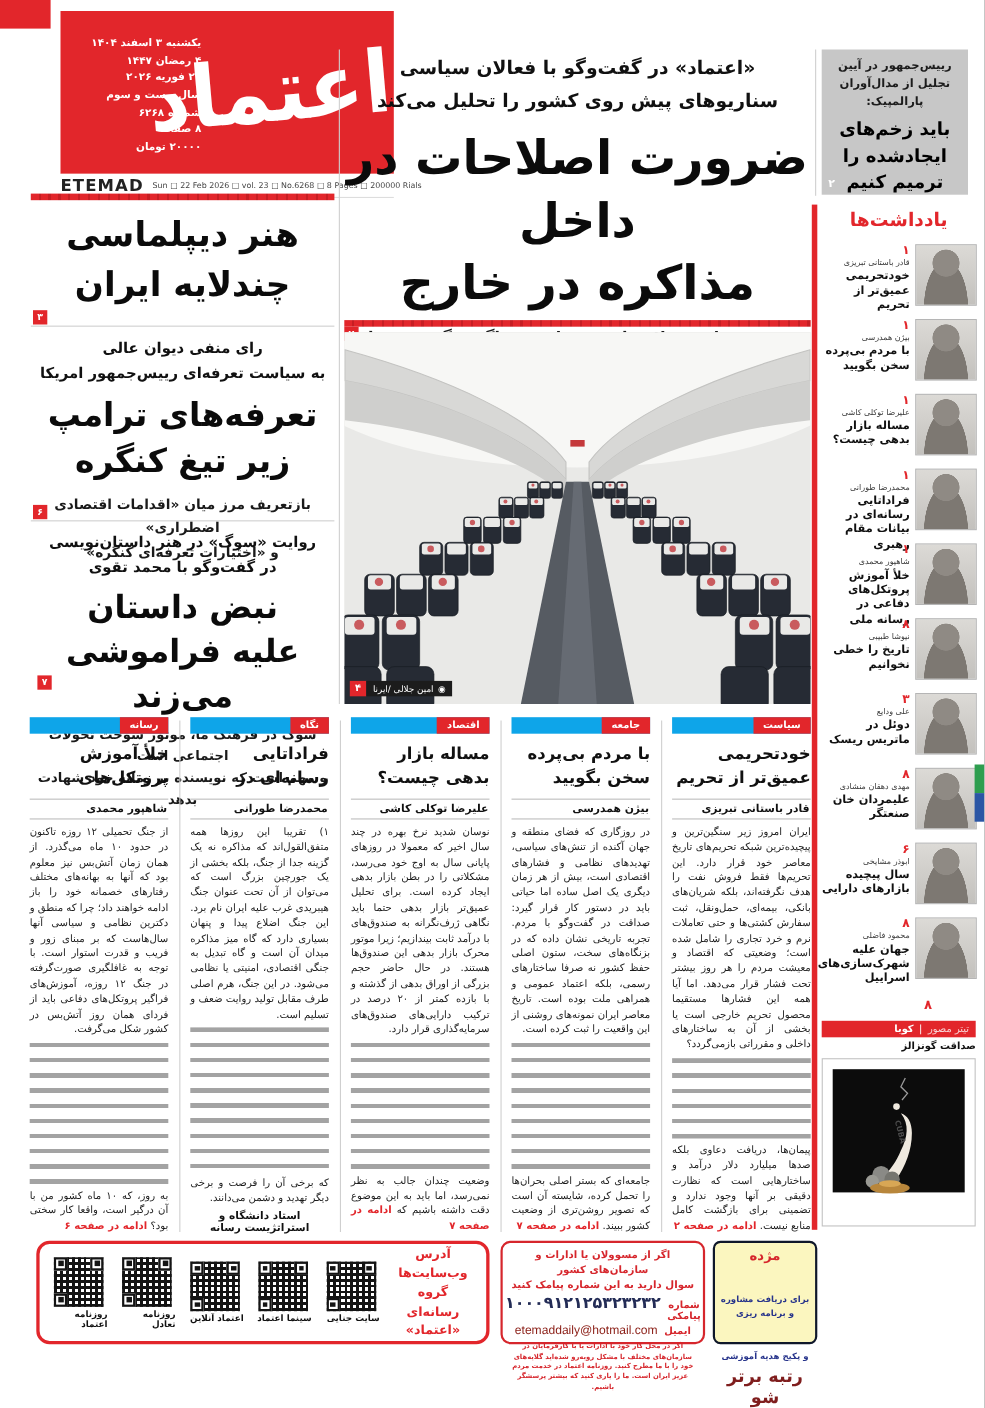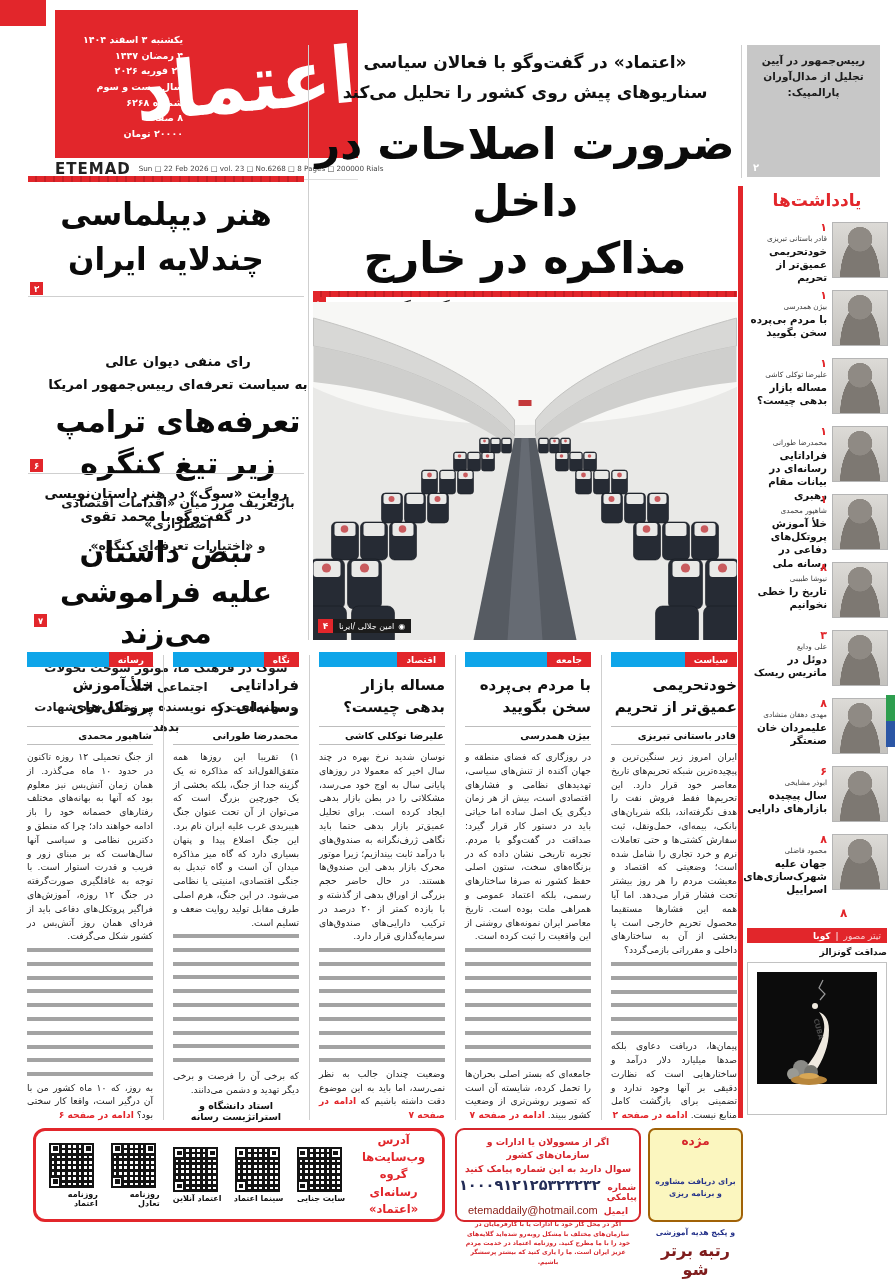--- a/index.html
+++ b/index.html
@@ -93,21 +93,21 @@
   .qr .tl{top:0;left:0}.qr .tr{top:0;right:0}.qr .bl{bottom:0;left:0}
   .qr-label{font-size:8px;font-weight:bold;margin-top:2px;}
   .sms-box{left:455px;top:1128px;width:186px;height:94px;border:2px solid #d6262c;border-radius:9px;
            box-sizing:border-box;text-align:center;padding:5px 4px;}
   .sms-line{color:#d6262c;font-weight:bold;font-size:9.3px;line-height:1.45;}
   .sms-row{display:flex;justify-content:center;align-items:baseline;gap:6px;margin-top:2px;}
   .sms-lbl{color:#d6262c;font-weight:bold;font-size:9px;}
   .sms-num{font-size:14.5px;font-weight:bold;color:#232c56;direction:ltr;letter-spacing:.5px;}
   .sms-email{font-size:11px;color:#8a1d15;font-family:Liberation Sans, sans-serif;direction:ltr;}
   .sms-foot{font-size:6.2px;color:#d6262c;line-height:1.5;margin-top:3px;font-weight:bold;}
-  .promo-box{left:648px;top:1128px;width:95px;height:94px;border:2px solid #a16207;border-radius:7px;
+  .promo-box{left:648px;top:1128px;width:95px;height:94px;border:2px solid #0f172a;border-radius:7px;
              box-sizing:border-box;background:#fbf6bf;text-align:center;padding:4px 3px;}
   .promo-title{color:#d6262c;font-weight:bold;font-size:12px;}
   .promo-line{color:#27348b;font-weight:bold;font-size:7.8px;line-height:1.5;margin-top:28px;}
   .promo-big{color:#7f1d1d;font-weight:bold;font-size:16px;margin:2px 0;}
 </style>
 </head>
 <body>
 
 <div class="page">
 
@@ -153,21 +153,21 @@
 
   <div class="abs" style="left:28px;top:188px;width:276px;">
     <div class="headline" style="font-size:31px;line-height:1.45;margin-top:4px;">
       <div>هنر دیپلماسی</div>
       <div>چندلایه ایران</div>
     </div>
   </div>
   <span class="abs pbadge" style="left:30px;top:282px;">۳</span>
   <div class="abs hrule" style="left:28px;top:296px;width:276px;"></div>
 
-  <div class="abs" style="left:40px;top:306px;width:276px;margin-top:44px;">
+  <div class="abs" style="left:28px;top:306px;width:276px;">
     <div class="kicker" style="font-size:13.5px;line-height:1.7;">
       <div>رای منفی دیوان عالی</div>
       <div>به سیاست تعرفه‌ای رییس‌جمهور امریکا</div>
     </div>
     <div class="headline" style="font-size:30px;line-height:1.42;margin-top:5px;">
       <div>تعرفه‌های ترامپ</div>
       <div>زیر تیغ کنگره</div>
     </div>
     <div class="substory" style="font-size:12.5px;line-height:1.7;margin-top:6px;">
       <div>بازتعریف مرز میان «اقدامات اقتصادی اضطراری»</div>
@@ -325,20 +325,21 @@
       <span class="num">۴</span>
       <span class="lbl">
           <span>◉</span>
           <span>امین جلالی /ایرنا</span>
         </span>
     </div>
   </div>
 
   <div class="abs gray-box">
     <div class="k">رییس‌جمهور در آیین تجلیل از مدال‌آوران پارالمپیک:</div>
+    <div class="t">باید زخم‌های ایجادشده را ترمیم کنیم</div>
     <div class="n">۲</div>
   </div>
   <div class="abs side-redbar"></div>
   <div class="abs notes-title">یادداشت‌ها</div>
 
   <div class="note" style="top:222px;">
     <div class="note-photo"></div>
     <div class="note-txt">
         <div class="note-num">۱</div>
         <div class="note-author">قادر باستانی تبریزی</div>

